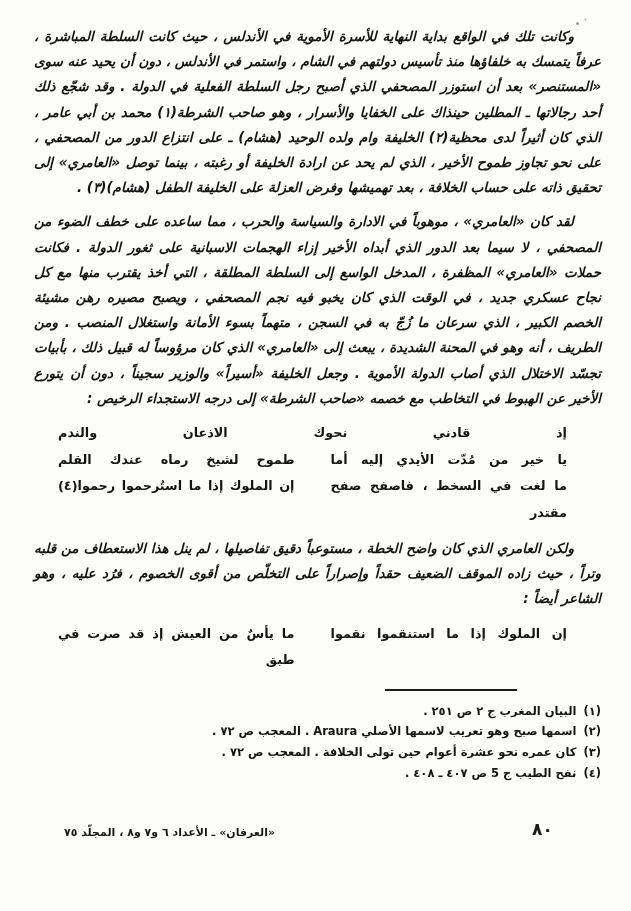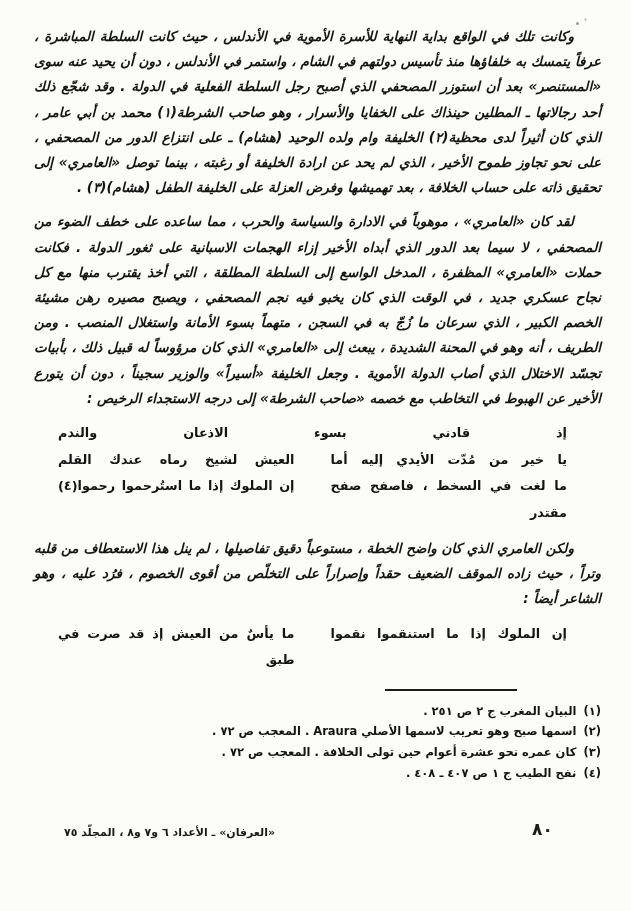--- a/index.html
+++ b/index.html
@@ -66,25 +66,25 @@
   <span class="noise"></span>
 
   <div class="text-area">
 
     <p class="para">وكانت تلك في الواقع بداية النهاية للأسرة الأموية في الأندلس ، حيث كانت السلطة المباشرة ، عرفاً يتمسك به خلفاؤها منذ تأسيس دولتهم في الشام ، واستمر في الأندلس ، دون أن يحيد عنه سوى «المستنصر» بعد أن استوزر المصحفي الذي أصبح رجل السلطة الفعلية في الدولة . وقد شجّع ذلك أحد رجالاتها ـ المطلين حينذاك على الخفايا والأسرار ، وهو صاحب الشرطة(١) محمد بن أبي عامر ، الذي كان أثيراً لدى محظية(٢) الخليفة وام ولده الوحيد (هشام) ـ على انتزاع الدور من المصحفي ، على نحو تجاوز طموح الأخير ، الذي لم يحد عن ارادة الخليفة أو رغبته ، بينما توصل «العامري» إلى تحقيق ذاته على حساب الخلافة ، بعد تهميشها وفرض العزلة على الخليفة الطفل (هشام)(٣) .</p>
 
     <p class="para">لقد كان «العامري» ، موهوباً في الادارة والسياسة والحرب ، مما ساعده على خطف الضوء من المصحفي ، لا سيما بعد الدور الذي أبداه الأخير إزاء الهجمات الاسبانية على ثغور الدولة . فكانت حملات «العامري» المظفرة ، المدخل الواسع إلى السلطة المطلقة ، التي أخذ يقترب منها مع كل نجاح عسكري جديد ، في الوقت الذي كان يخبو فيه نجم المصحفي ، ويصبح مصيره رهن مشيئة الخصم الكبير ، الذي سرعان ما زُجّ به في السجن ، متهماً بسوء الأمانة واستغلال المنصب . ومن الطريف ، أنه وهو في المحنة الشديدة ، يبعث إلى «العامري» الذي كان مرؤوساً له قبيل ذلك ، بأبيات تجسّد الاختلال الذي أصاب الدولة الأموية . وجعل الخليفة «أسيراً» والوزير سجيناً ، دون أن يتورع الأخير عن الهبوط في التخاطب مع خصمه «صاحب الشرطة» إلى درجه الاستجداء الرخيص :</p>
 
     <div class="poem">
       <div class="verse">
-        <span class="hemi">إذ قادني بسوء الاذعان والندم</span>
+        <span class="hemi">إذ قادني نحوك الاذعان والندم</span>
       </div>
       <div class="verse">
         <span class="hemi">يا خير من مُدّت الأيدي إليه أما</span>
-        <span class="hemi">العيش لشيخ رماه عندك القلم</span>
+        <span class="hemi">طموح لشيخ رماه عندك القلم</span>
       </div>
       <div class="verse">
         <span class="hemi">ما لغت في السخط ، فاصفح صفح مقتدر</span>
         <span class="hemi">إن الملوك إذا ما استُرحموا رحموا(٤)</span>
       </div>
     </div>
 
     <p class="para">ولكن العامري الذي كان واضح الخطة ، مستوعباً دقيق تفاصيلها ، لم ينل هذا الاستعطاف من قلبه وتراً ، حيث زاده الموقف الضعيف حقداً وإصراراً على التخلّص من أقوى الخصوم ، فرُد عليه ، وهو الشاعر أيضاً :</p>
 
     <div class="poem">
@@ -106,21 +106,21 @@
       <div class="footnote">
         <span class="fn-marker">(٢)</span>
         <span class="fn-text">اسمها صبح وهو تعريب لاسمها الأصلي Araura . المعجب ص ٧٢ .</span>
       </div>
       <div class="footnote">
         <span class="fn-marker">(٣)</span>
         <span class="fn-text">كان عمره نحو عشرة أعوام حين تولى الخلافة . المعجب ص ٧٢ .</span>
       </div>
       <div class="footnote">
         <span class="fn-marker">(٤)</span>
-        <span class="fn-text">نفح الطيب ج ١ ص ٤٠٧ ـ ٤٠٨ .</span>
+        <span class="fn-text">نفح الطيب ج 5 ص ٤٠٧ ـ ٤٠٨ .</span>
       </div>
 
     </div>
 
   </div>
 
   <div class="footer">
     <span class="journal">«العرفان» ـ الأعداد ٦ و٧ و٨ ، المجلّد ٧٥</span>
     <span class="pagenum">٨٠</span>
   </div>

